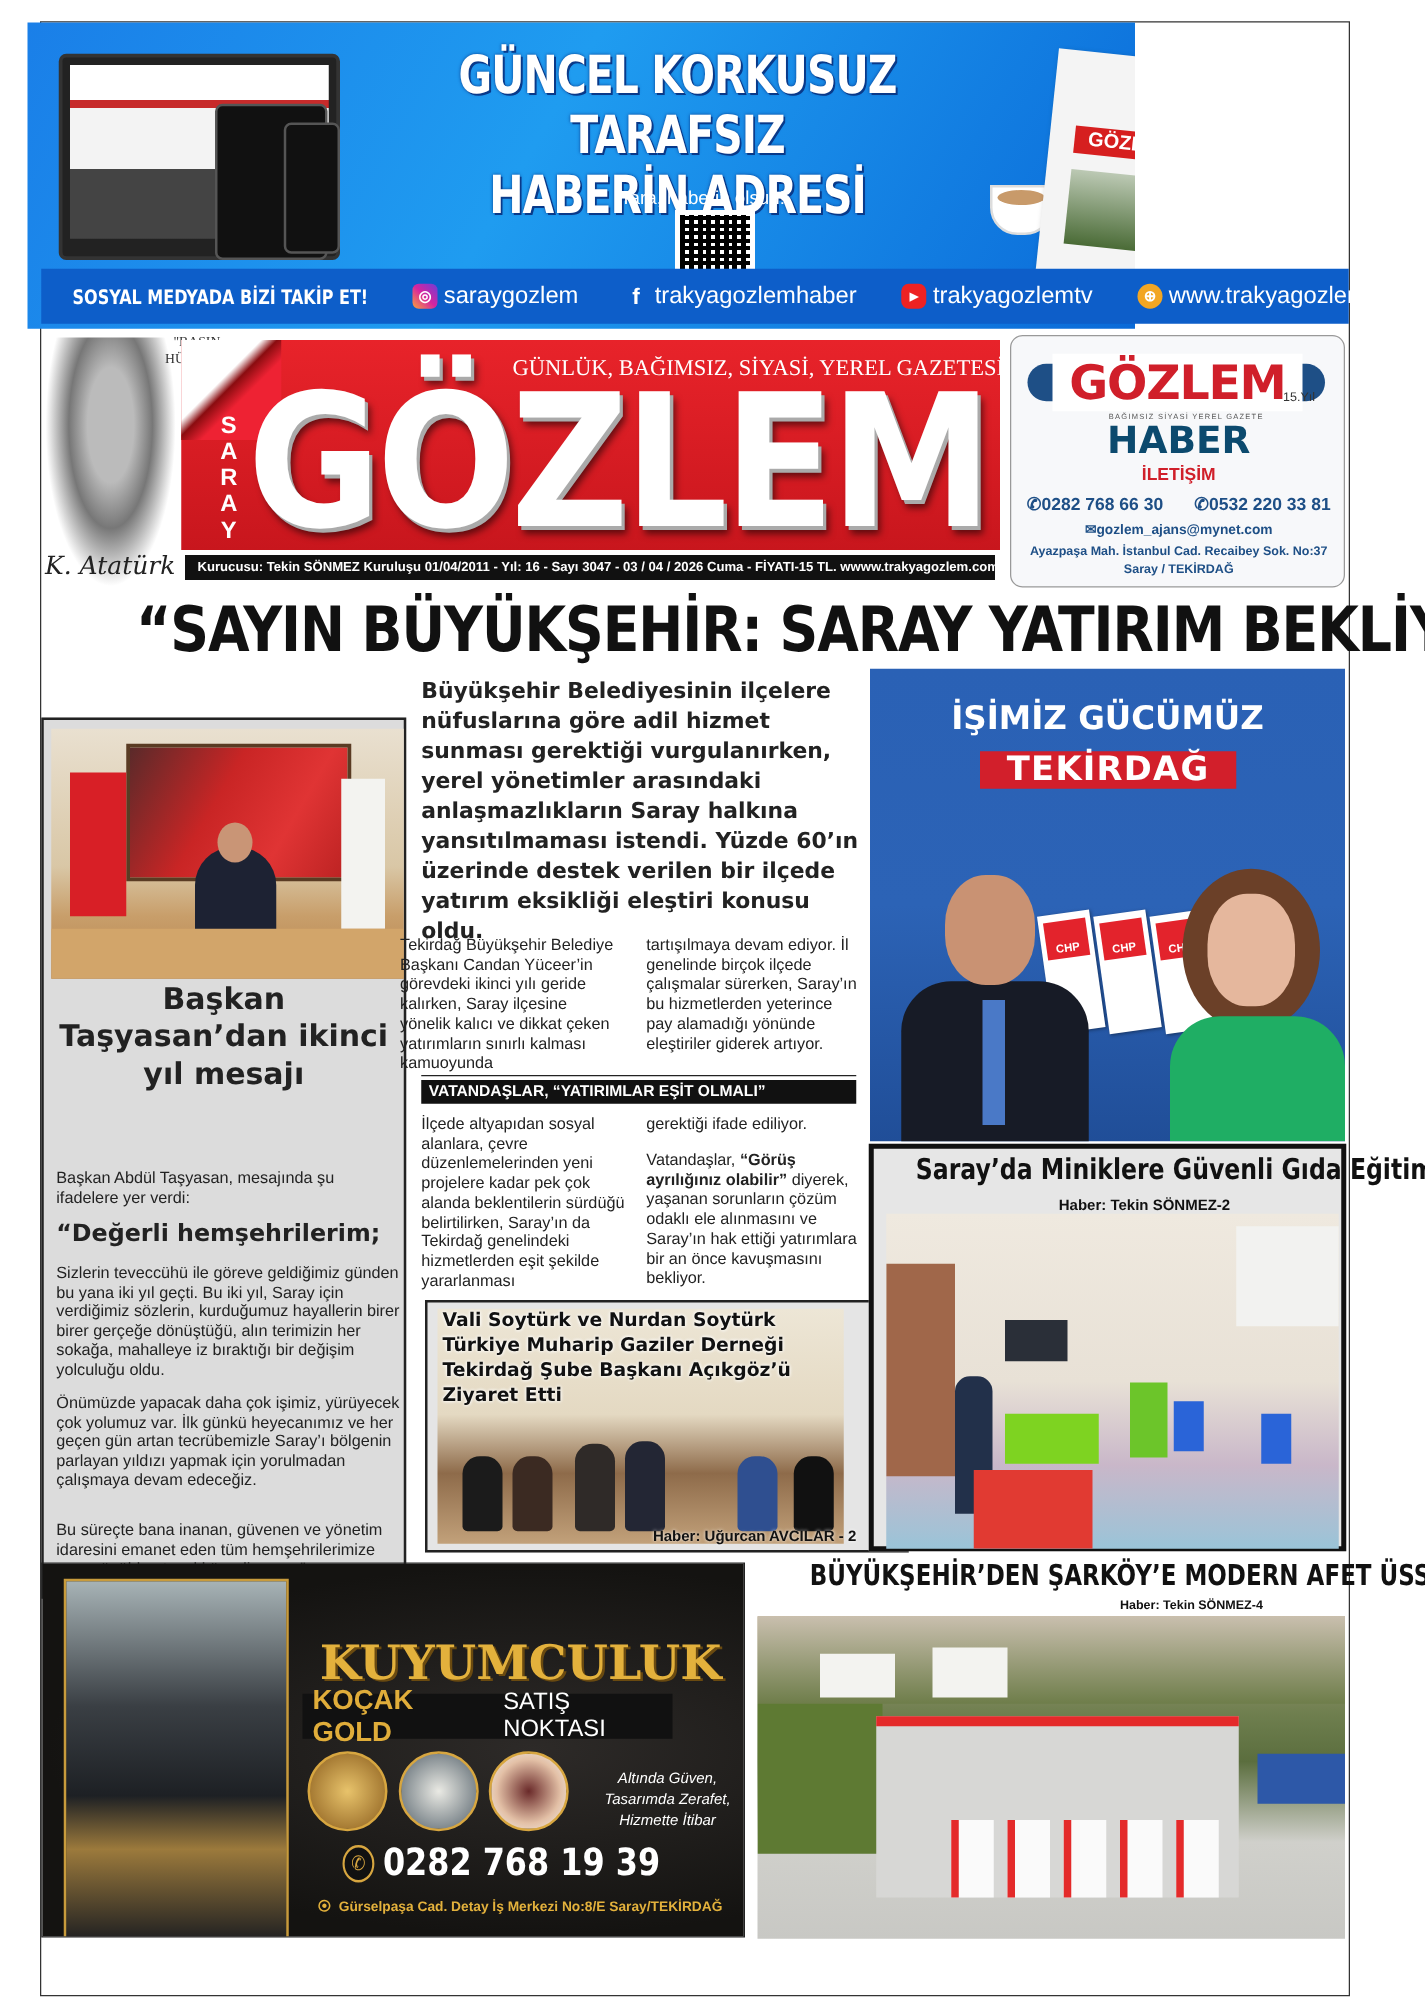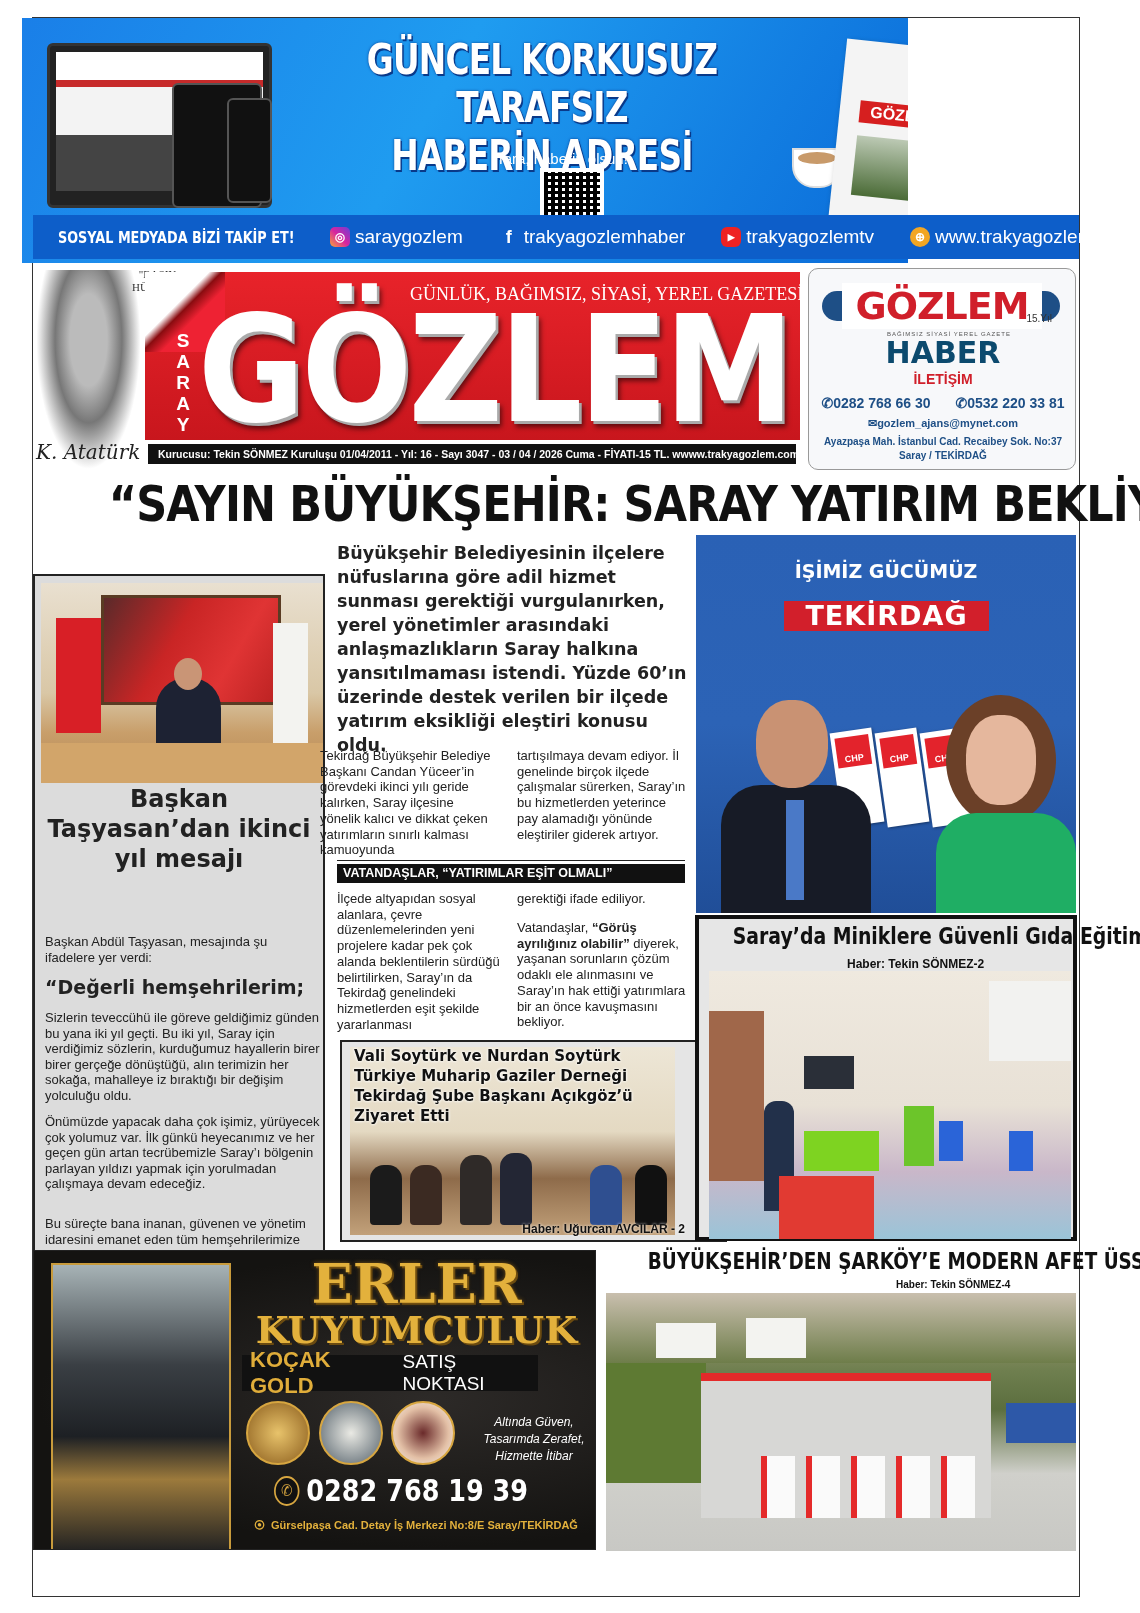--- a/index.html
+++ b/index.html
@@ -80,21 +80,21 @@
   .mid-sep { left: 337px; top: 860px; width: 348px; height: 1px; background: #222; }
 
   .vali-box { left: 340px; top: 1040px; width: 387px; height: 202px; border: 2px solid #222; background: #e5e5e5; }
   .vali-photo { position: absolute; left: 8px; top: 5px; width: 325px; height: 188px; background: linear-gradient(180deg, #ede6d6 0%, #e4d9c2 45%, #8e6b4a 70%, #c2a17a 100%); overflow: hidden; }
   .vali-title { position: absolute; left: 12px; top: 4px; width: 330px; font-family: "DejaVu Sans", sans-serif; font-weight: bold; font-size: 15px; line-height: 20px; color: #111; text-shadow: 0 0 3px #fff, 0 0 3px #fff; }
   .vali-person { position: absolute; bottom: 10px; width: 32px; height: 60px; border-radius: 14px 14px 4px 4px; }
   .vali-credit { position: absolute; right: 40px; bottom: 4px; font-weight: bold; font-size: 12px; color: #111; text-shadow: 0 0 3px #fff; }
 
   
   .chp-ad { left: 696px; top: 535px; width: 380px; height: 378px; background: linear-gradient(180deg, #2a61b5 0%, #2c63b6 50%, #204e98 100%); overflow: hidden; }
-  .chp-title1 { position: absolute; left: 0; top: 25px; width: 380px; text-align: center; color: #fff; font-family: "DejaVu Sans", sans-serif; font-weight: bold; font-size: 19px; }
+  .chp-title1 { position: absolute; left: 0; top: 25px; width: 380px; text-align: center; color: #fff; font-family: "DejaVu Sans", sans-serif; font-weight: bold; font-size: 26px; }
   .chp-title2 { position: absolute; left: 88px; top: 66px; width: 205px; text-align: center; color: #fff; background: #d21f2b; font-family: "DejaVu Sans", sans-serif; font-weight: bold; font-size: 27px; letter-spacing: 1px; line-height: 30px; }
   .chp-man { position: absolute; left: 25px; top: 165px; width: 150px; height: 213px; }
   .chp-man-head { position: absolute; left: 35px; top: 0; width: 72px; height: 88px; background: #c99273; border-radius: 45%; }
   .chp-man-body { position: absolute; left: 0; top: 85px; width: 150px; height: 130px; background: #171b26; border-radius: 40px 40px 0 0; }
   .chp-man-tie { position: absolute; left: 65px; top: 100px; width: 18px; height: 100px; background: #4a79c7; }
   .chp-woman { position: absolute; left: 240px; top: 160px; width: 140px; height: 218px; }
   .chp-woman-hair { position: absolute; left: 10px; top: 0; width: 110px; height: 130px; background: #6b4028; border-radius: 50%; }
   .chp-woman-face { position: absolute; left: 30px; top: 20px; width: 70px; height: 90px; background: #e5b79d; border-radius: 45%; }
   .chp-woman-body { position: absolute; left: 0; top: 118px; width: 140px; height: 100px; background: #1fae64; border-radius: 40px 40px 0 0; }
   .chp-ballot { position: absolute; top: 195px; width: 42px; height: 95px; background: #fff; transform: rotate(-8deg); box-shadow: 1px 1px 3px rgba(0,0,0,.4); }
@@ -279,21 +279,20 @@
     <div style="position:absolute;left:195px;top:135px;width:30px;height:60px;background:#6cc52a;"></div>
     <div style="position:absolute;left:280px;top:10px;width:82px;height:80px;background:#f2f2f0;"></div>
     <div style="position:absolute;left:70px;top:205px;width:95px;height:63px;background:#e13a32;"></div>
     <div style="position:absolute;left:230px;top:150px;width:24px;height:40px;background:#2a64d8;"></div>
     <div style="position:absolute;left:300px;top:160px;width:24px;height:40px;background:#2a64d8;"></div>
   </div>
 </div>
 
 <div class="abs erler-ad">
   <div class="erler-shop"></div>
-  <div class="erler-name">ERLER</div>
   <div class="erler-sub">KUYUMCULUK</div>
   <div class="erler-kocak">
     <span class="kocak-brand">KOÇAK GOLD</span>
     <span class="kocak-txt">SATIŞ NOKTASI</span>
   </div>
   <div class="erler-circle" style="left:212px; background:radial-gradient(#e8c36b,#8a5c1c);"></div>
   <div class="erler-circle" style="left:285px; background:radial-gradient(#eaeae4,#53606a);"></div>
   <div class="erler-circle" style="left:357px; background:radial-gradient(#6a2a2a,#e3c0a6 60%,#f3f3f3);"></div>
   <div class="erler-slogan">
     <div>Altında Güven,</div>

